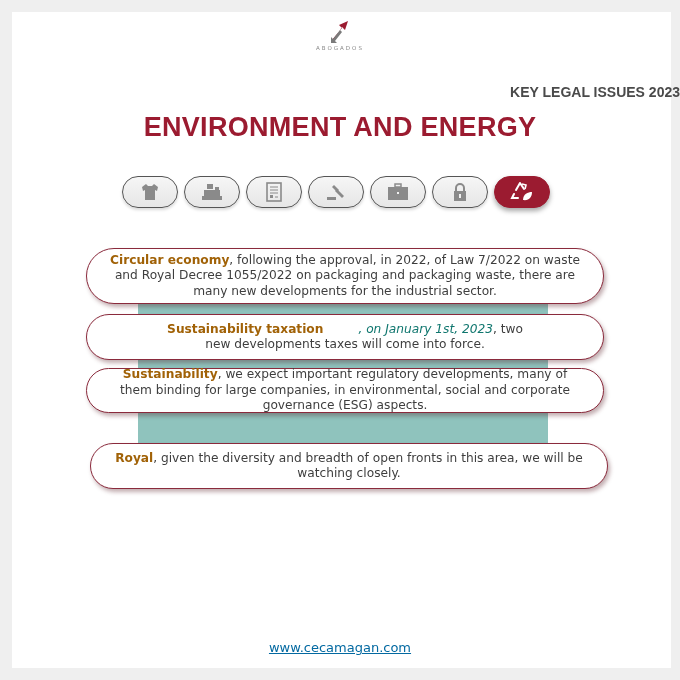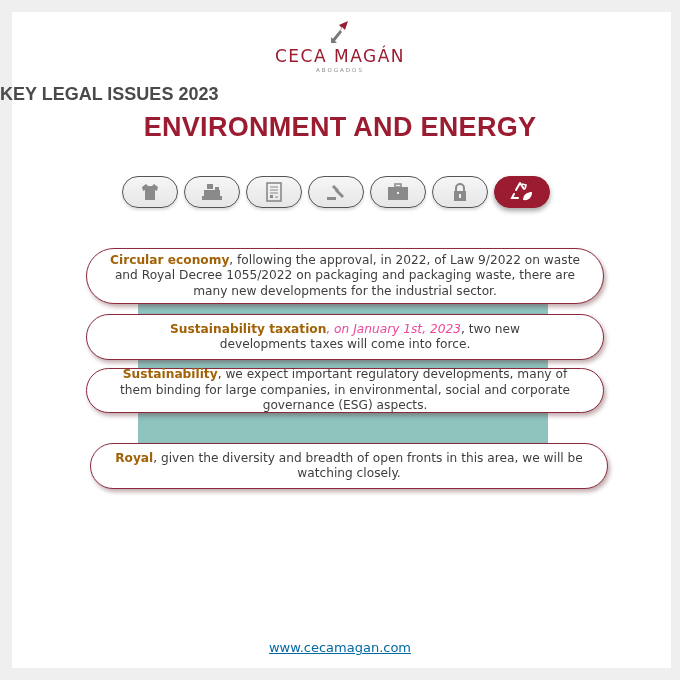--- a/index.html
+++ b/index.html
@@ -11,22 +11,22 @@
     position:absolute; left:12px; top:12px; width:659px; height:656px; background:#ffffff;
   }
   .logo { position:absolute; left:0; width:680px; top:18px; text-align:center; }
   .logo svg { display:block; margin:0 auto; }
   .logo-name {
     font-family:"DejaVu Sans", sans-serif; font-size:17px; letter-spacing:1.5px;
     color:#9b1b30; margin-top:2px; font-weight:normal;
   }
   .logo-sub { font-size:5.5px; letter-spacing:2px; color:#888; margin-top:1px; }
   .subtitle {
-    position:absolute; top:84px; left:0; width:680px; text-align:left;
-    font-family:"Liberation Sans", sans-serif; font-weight:bold; font-size:18px; color:#4a4a4a;
+    position:absolute; top:84px; left:0; width:680px; text-align:right;
+    font-family:"Liberation Sans", sans-serif; font-weight:bold; font-size:14px; color:#4a4a4a;
   }
   .title {
     position:absolute; top:112px; left:0; width:680px; text-align:center;
     font-family:"Liberation Sans", sans-serif; font-weight:bold; font-size:27px; color:#9b1b30;
     letter-spacing:0.3px;
   }
   .tabs { position:absolute; top:176px; left:122px; display:flex; gap:6px; }
   .tab {
     width:56px; height:32px; border:1px solid #555; border-radius:17px;
     background:linear-gradient(#f6f6f6,#e6e6e6); display:flex; align-items:center; justify-content:center;
@@ -35,37 +35,36 @@
   .tab.active { background:#9b1b30; border-color:#9b1b30; box-shadow:0 3px 5px rgba(0,0,0,0.35); }
   .band { position:absolute; left:138px; width:410px; top:296px; height:150px; background:#8fc3bd; }
   .box {
     position:absolute; background:#fff; border:1.5px solid #8a2a3c; border-radius:28px;
     box-shadow:2px 3px 4px rgba(80,20,30,0.35); box-sizing:border-box;
     display:flex; align-items:center; justify-content:center; text-align:center;
     font-family:"DejaVu Sans", sans-serif; font-size:12.2px; line-height:15.5px; color:#3e3e3e;
     padding:0 20px;
   }
   .box b { color:#a16207; }
-  .box .accent { color:#ec4899; font-style:italic; }
+  .box .accent { color:#0f766e; font-style:italic;padding-left:35px; }
   .footer {
     position:absolute; top:640px; left:0; width:680px; text-align:center;
     font-family:"DejaVu Sans", sans-serif; font-size:13px; color:#0369a1; text-decoration:underline;
   }
 </style>
 </head>
 <body>
 
 <div class="card"></div>
 
 <div class="logo">
   <svg width="22" height="26" viewBox="0 0 22 26">
     <path d="M3 22 L13 10 L10 7 L19 3 L16 12 L13 9 L4 23 Z" fill="#9b1b30"></path>
     <path d="M2 25 L8 25 L6 23 L13 14 L11 12 L4 21 L2 19 Z" fill="#7a7a7a"></path>
   </svg>
-  <div class="logo-name">CECA MAGÁN</div>
   <div class="logo-sub">ABOGADOS</div>
 </div>
 
 <div class="subtitle">KEY LEGAL ISSUES 2023</div>
 <div class="title">ENVIRONMENT AND ENERGY</div>
 
 <div class="tabs">
   <div class="tab">
     <svg width="20" height="18" viewBox="0 0 20 18">
         <path d="M6 1 L2 4 L3 8 L5 7 L5 17 L15 17 L15 7 L17 8 L18 4 L14 1 L12 3 L8 3 Z" fill="#8a8a8a"></path>
@@ -115,21 +114,21 @@
         <path d="M10 2 L14 8 M10 2 L6 9 M4 13 L2 17 L8 17" stroke="#fff" stroke-width="2" fill="none" stroke-linecap="round"></path>
         <path d="M12 3 L16 4 L15 8" stroke="#fff" stroke-width="1.6" fill="none"></path>
         <path d="M13 19 C13 13 18 11 22 11 C22 16 19 20 13 19 Z" fill="#fff"></path>
       </svg>
   </div>
 </div>
 
 <div class="band"></div>
 
 <div class="box" style="left:86px; top:248px; width:518px; height:56px;">
-  <div><b>Circular economy</b><span>, following the approval, in 2022, of Law 9/2022 on waste and Royal Decree 1055/2022 on packaging and packaging waste, there are many new developments for the industrial sector.</span></div>
+  <div><b>Circular economy</b><span>, following the approval, in 2022, of Law 7/2022 on waste and Royal Decree 1055/2022 on packaging and packaging waste, there are many new developments for the industrial sector.</span></div>
 </div>
 
 <div class="box" style="left:86px; top:314px; width:518px; height:46px;">
   <div style="padding:0 50px;"><b>Sustainability taxation</b><span class="accent">, on January 1st, 2023</span><span>, two new developments taxes will come into force.</span></div>
 </div>
 
 <div class="box" style="left:86px; top:368px; width:518px; height:45px;">
   <div><b>Sustainability</b><span>, we expect important regulatory developments, many of them binding for large companies, in environmental, social and corporate governance (ESG) aspects.</span></div>
 </div>
 

